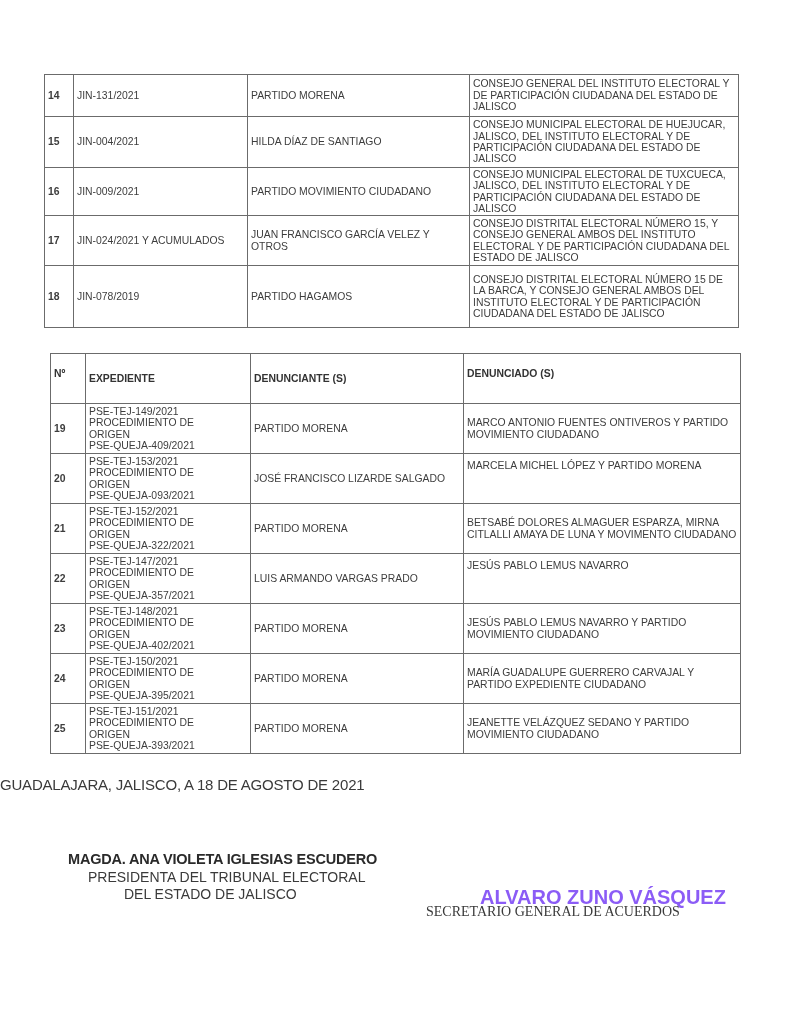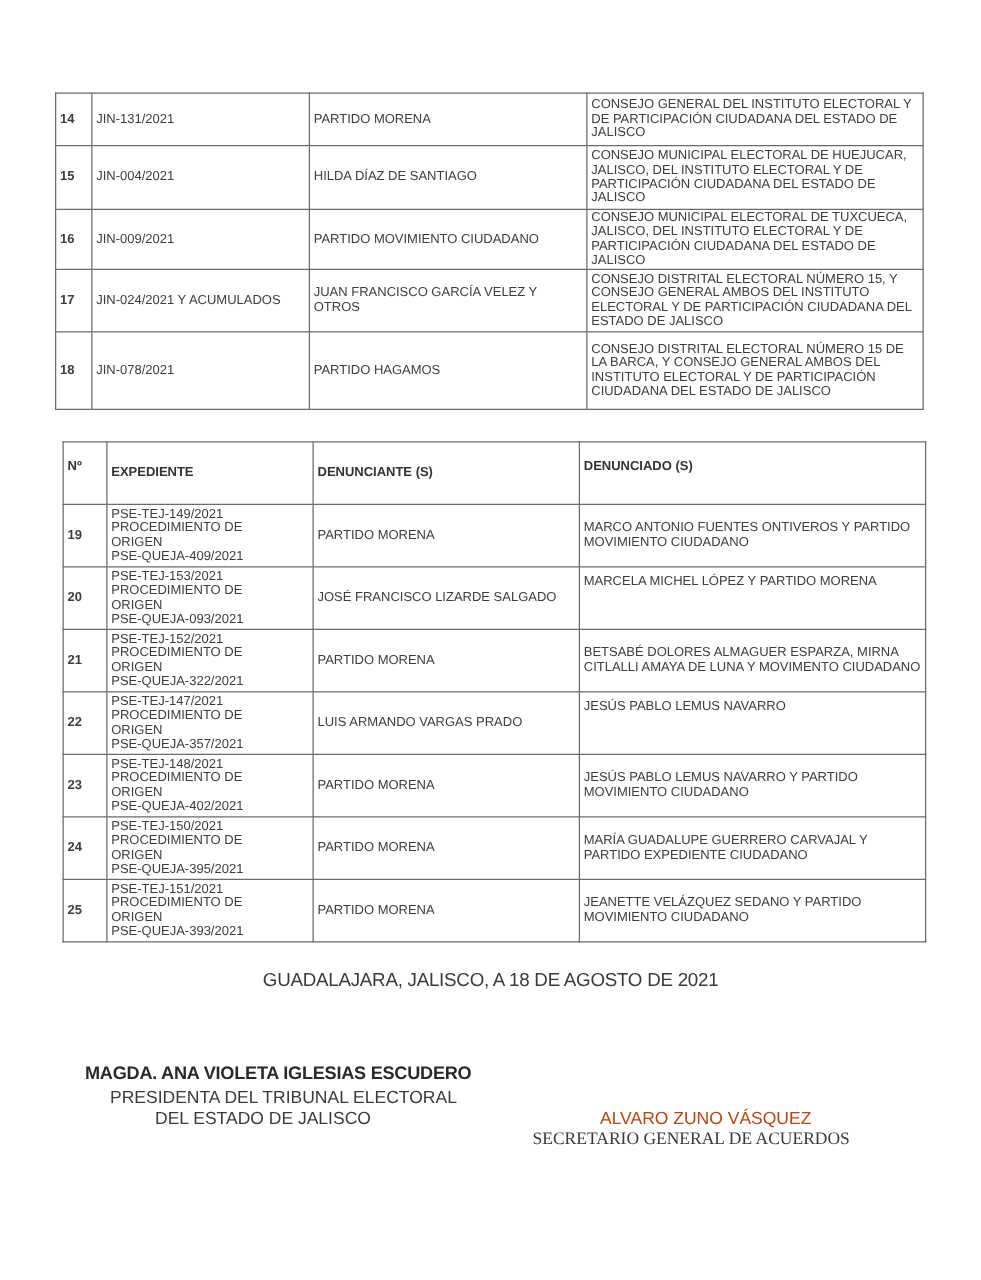--- a/index.html
+++ b/index.html
@@ -15,25 +15,25 @@
   #t1 tr.r17 { height: 50px; } #t1 tr.r18 { height: 62px; }
   #t2 { left: 50px; top: 353px; width: 690px; }
   #t2 col.c1 { width: 35px; } #t2 col.c2 { width: 165px; } #t2 col.c3 { width: 213px; } #t2 col.c4 { width: 277px; }
   #t2 tr.head { height: 50px; }
   #t2 tr.head th { font-weight: bold; color: #333; }
   #t2 tr.head th.ha { vertical-align: top; padding-top: 14px; margin-left: 48px; }
   #t2 tr.row { height: 50px; }
   #t2 td.top { vertical-align: top; padding-top: 6px; }
   .stack span { display: block; }
   .footer { position: absolute; font-family: "Liberation Sans", sans-serif; color: #3a3a3a; white-space: nowrap; }
-  #place { left: 0; width: 785px; text-align: center; top: 776px; font-size: 15px; letter-spacing: -0.2px; }
+  #place { left: 0; width: 785px; text-align: left; top: 776px; font-size: 15px; letter-spacing: -0.2px; }
   #sig1-name { left: 68px; top: 851px; font-size: 14.5px; font-weight: bold; color: #2a2a2a; letter-spacing: -0.2px; }
   #sig1-role1 { left: 88px; top: 869px; font-size: 14px; }
   #sig1-role2 { left: 124px; top: 886px; font-size: 14px; }
-  #sig2-name { left: 480px; top: 886px; font-size: 14px; font-weight: normal; color: #c2410c; }
+  #sig2-name { left: 480px; top: 886px; font-size: 20px; font-weight: bold; color: #8b5cf6; }
   #sig2-role { left: 426px; top: 904px; font-size: 14px; font-family: Liberation Serif, serif; }
 </style>
 </head>
 <body>
 
 <table id="t1">
   <colgroup>
       <col class="c1">
       <col class="c2">
       <col class="c3">
@@ -59,21 +59,21 @@
       <td>CONSEJO MUNICIPAL ELECTORAL DE TUXCUECA, JALISCO, DEL INSTITUTO ELECTORAL Y DE PARTICIPACIÓN CIUDADANA DEL ESTADO DE JALISCO</td>
     </tr>
     <tr class="r17">
       <td class="num">17</td>
       <td>JIN-024/2021 Y ACUMULADOS</td>
       <td>JUAN FRANCISCO GARCÍA VELEZ Y OTROS</td>
       <td>CONSEJO DISTRITAL ELECTORAL NÚMERO 15, Y CONSEJO GENERAL AMBOS DEL INSTITUTO ELECTORAL Y DE PARTICIPACIÓN CIUDADANA DEL ESTADO DE JALISCO</td>
     </tr>
     <tr class="r18">
       <td class="num">18</td>
-      <td>JIN-078/2021</td>
+      <td>JIN-078/2019</td>
       <td>PARTIDO HAGAMOS</td>
       <td>CONSEJO DISTRITAL ELECTORAL NÚMERO 15 DE LA BARCA, Y CONSEJO GENERAL AMBOS DEL INSTITUTO ELECTORAL Y DE PARTICIPACIÓN CIUDADANA DEL ESTADO DE JALISCO</td>
     </tr>
   </tbody>
 </table>
 
 <table id="t2">
   <colgroup>
       <col class="c1">
       <col class="c2">

